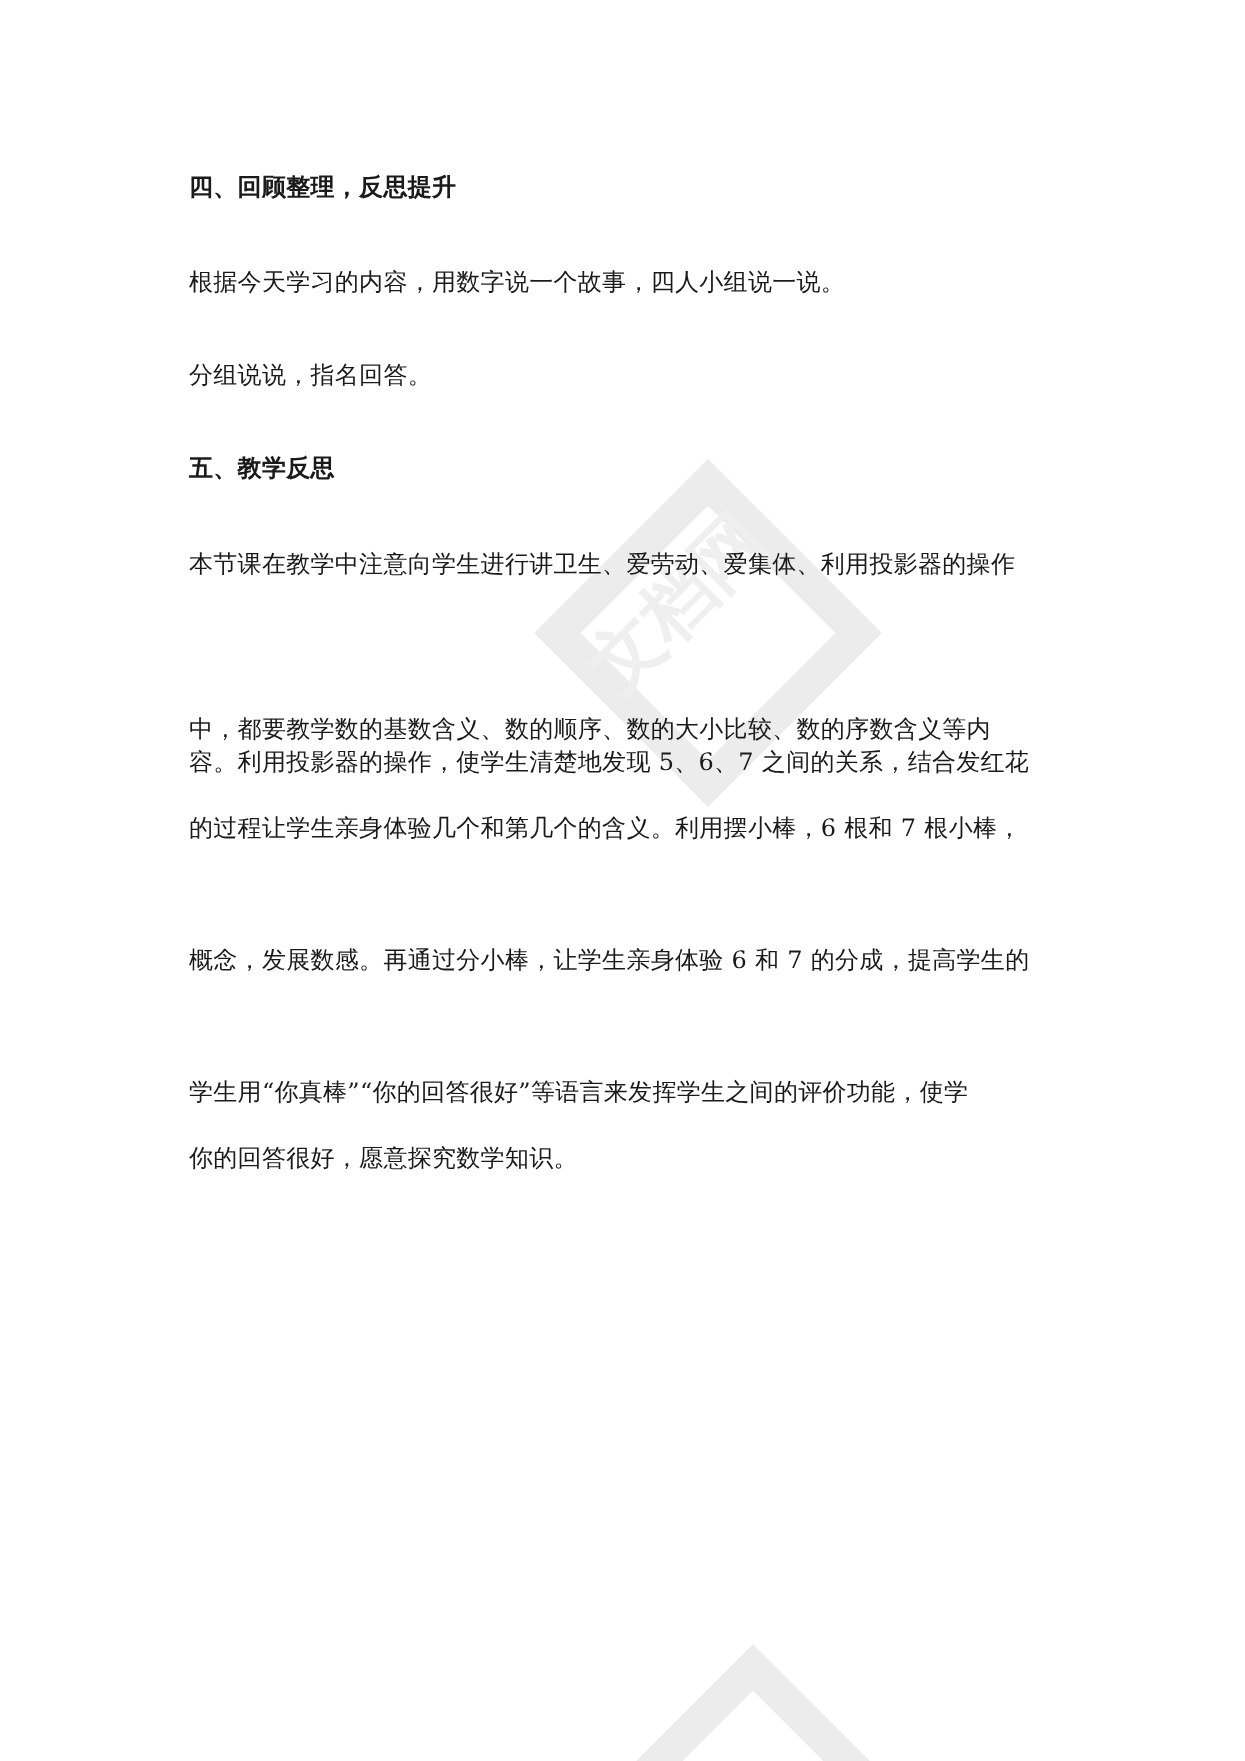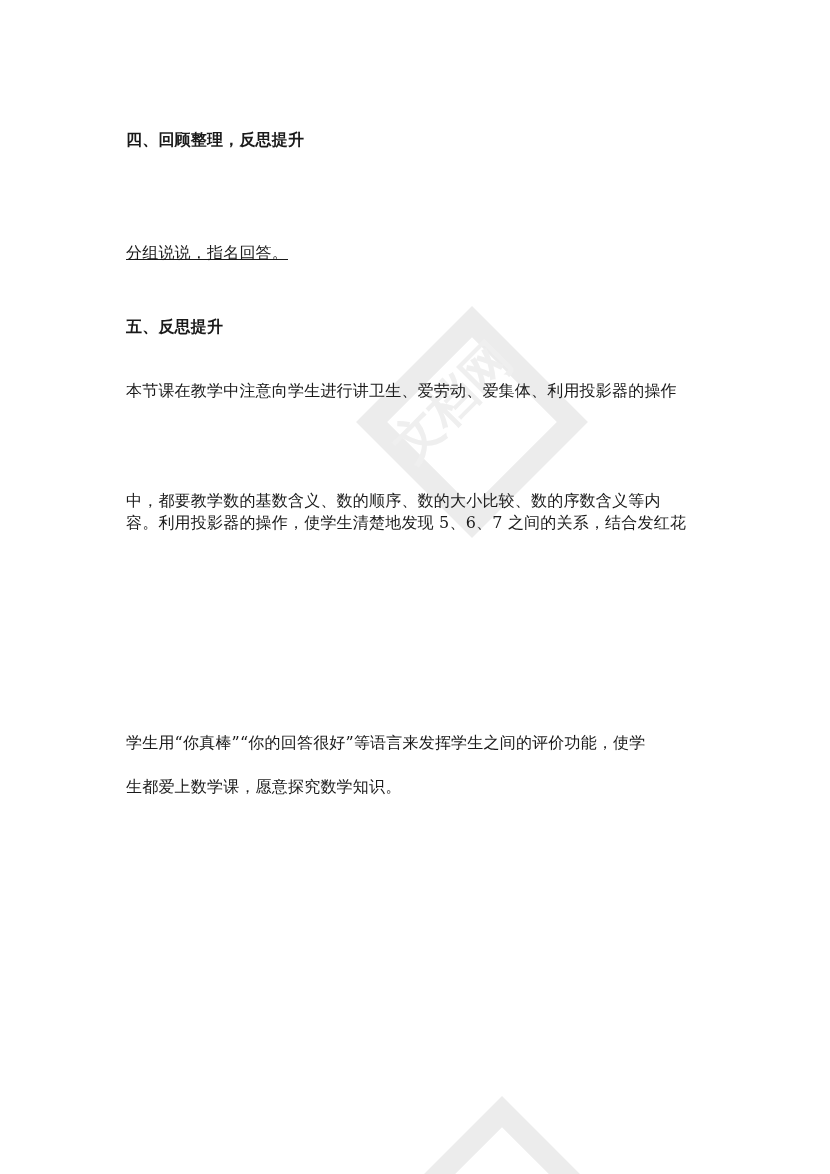--- a/index.html
+++ b/index.html
@@ -1,39 +1,42 @@
 <!DOCTYPE html>
 <html><head>
   <meta charset="utf-8">
   <style>
     html, body { margin: 0; padding: 0; background: #ffffff; }
     body { width: 830px; height: 1174px; position: relative; overflow: hidden;
            font-family: "DejaVu Serif", "Liberation Serif", serif; color: #1a1a1a; }
     .page { position: absolute; left: 0; top: 0; width: 830px; height: 1174px; }
-    .line { position: absolute; left: 126px; white-space: nowrap; font-size: 16px; line-height: 20px; letter-spacing: 0.2px; margin-top: 15px; }
+    .line { position: absolute; left: 126px; white-space: nowrap; font-size: 16px; line-height: 20px; letter-spacing: 0.2px; }
     .heading { font-weight: bold; font-family: "DejaVu Sans", "Liberation Sans", sans-serif; font-size: 16px; }
     .watermark { position: absolute; pointer-events: none; }
     .wm-diamond { position: absolute; border: 22px solid #ececec; transform: rotate(45deg); }
     .wm-text { position: absolute; color: #efefef; font-weight: bold; font-family: "DejaVu Sans", sans-serif; transform: rotate(-45deg); }
   </style>
 </head>
 <body>
 
 <div class="page">
 
   <div class="watermark" style="left:350px; top:300px; width:240px; height:240px;">
     <div class="wm-diamond" style="left:40px; top:40px; width:120px; height:120px;"></div>
     <div class="wm-text" style="left:30px; top:70px; font-size:48px;">文档网</div>
   </div>
   <div class="watermark" style="left:400px; top:1110px; width:240px; height:240px;">
     <div class="wm-diamond" style="left:20px; top:20px; width:120px; height:120px;"></div>
   </div>
 
   <div class="line heading" style="top:115px;">四、回顾整理，反思提升</div>
-  <div class="line" style="top:228px;text-decoration:underline;">分组说说，指名回答。</div>
+  <div class="line" style="top:178px;">根据今天学习的内容，用数字说一个故事，四人小组说一说。</div>
+  <div class="line" style="top:240px;">分组说说，指名回答。</div>
 
-  <div class="line heading" style="top:302px;">五、反思提升</div>
+  <div class="line heading" style="top:302px;">五、教学反思</div>
   <div class="line" style="top:366px;">本节课在教学中注意向学生进行讲卫生、爱劳动、爱集体、利用投影器的操作</div>
   <div class="line" style="top:476px;">中，都要教学数的基数含义、数的顺序、数的大小比较、数的序数含义等内</div>
   <div class="line" style="top:498px;">容。利用投影器的操作，使学生清楚地发现 5、6、7 之间的关系，结合发红花</div>
+  <div class="line" style="top:542px;">的过程让学生亲身体验几个和第几个的含义。利用摆小棒，6 根和 7 根小棒，</div>
+  <div class="line" style="top:630px;">概念，发展数感。再通过分小棒，让学生亲身体验 6 和 7  的分成，提高学生的</div>
   <div class="line" style="top:718px;">学生用“你真棒”“你的回答很好”等语言来发挥学生之间的评价功能，使学</div>
-  <div class="line" style="top:762px;">生都爱上数学课，愿意探究数学知识。</div>
+  <div class="line" style="top:762px;">你的回答很好，愿意探究数学知识。</div>
 </div>
 
 </body></html>

